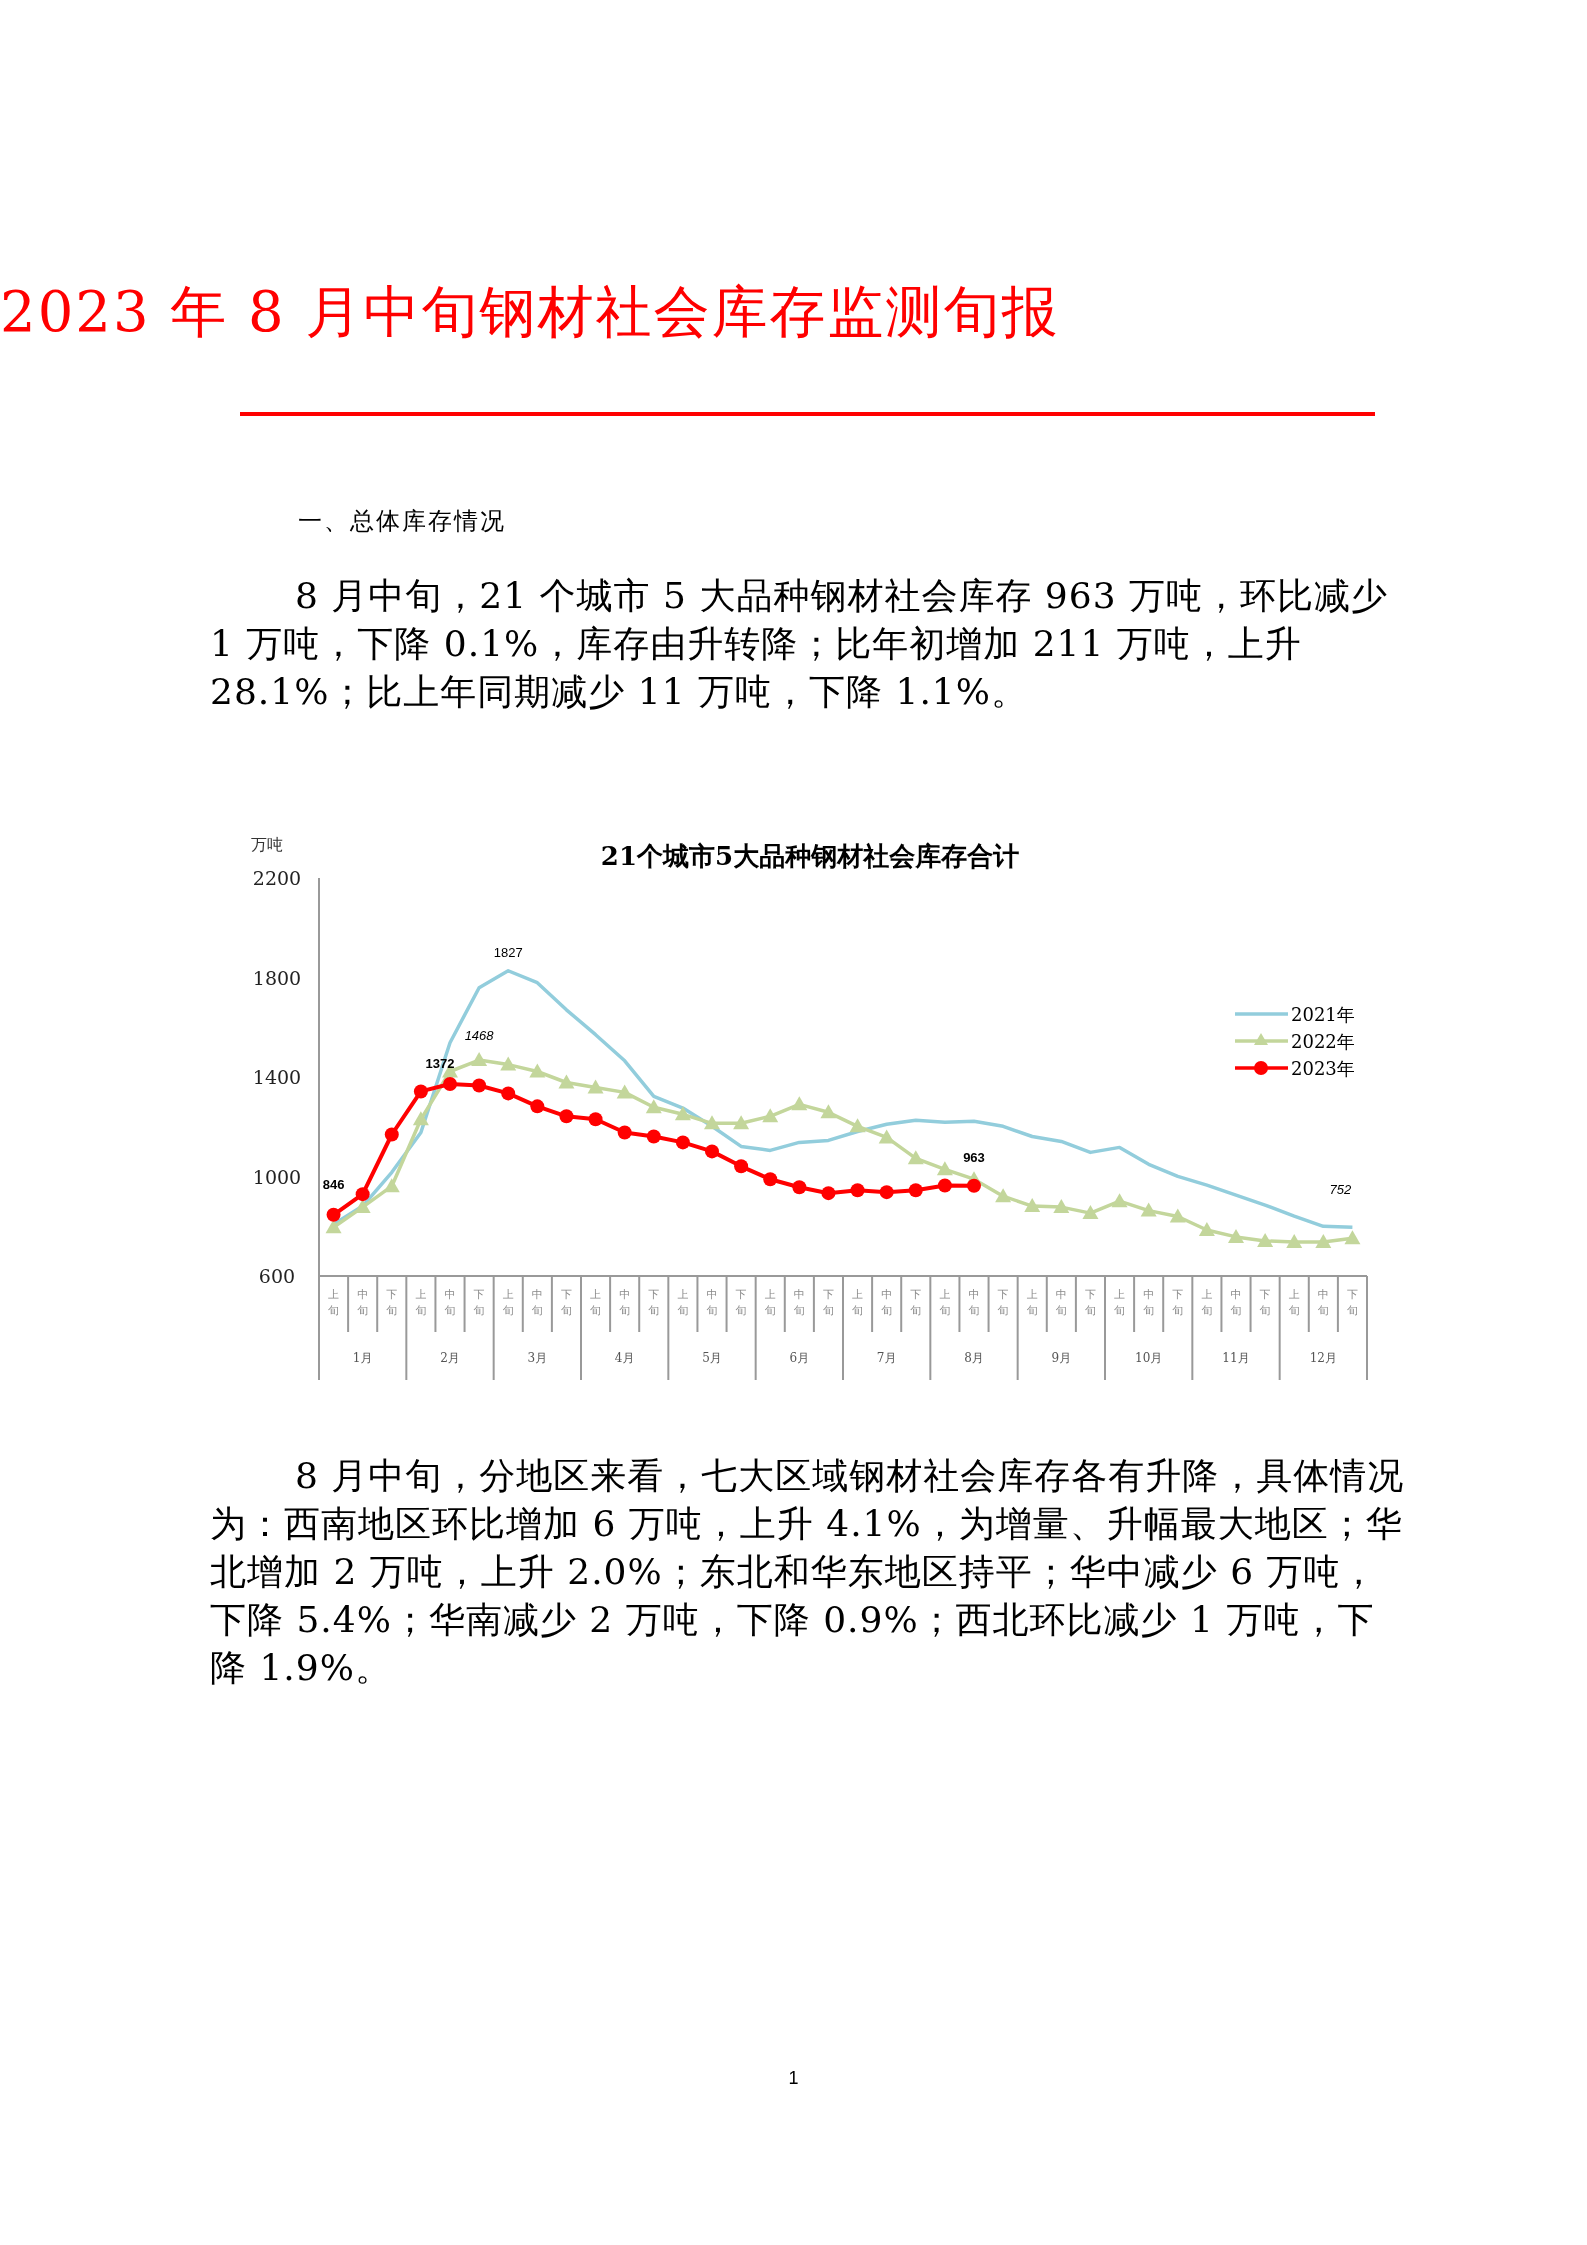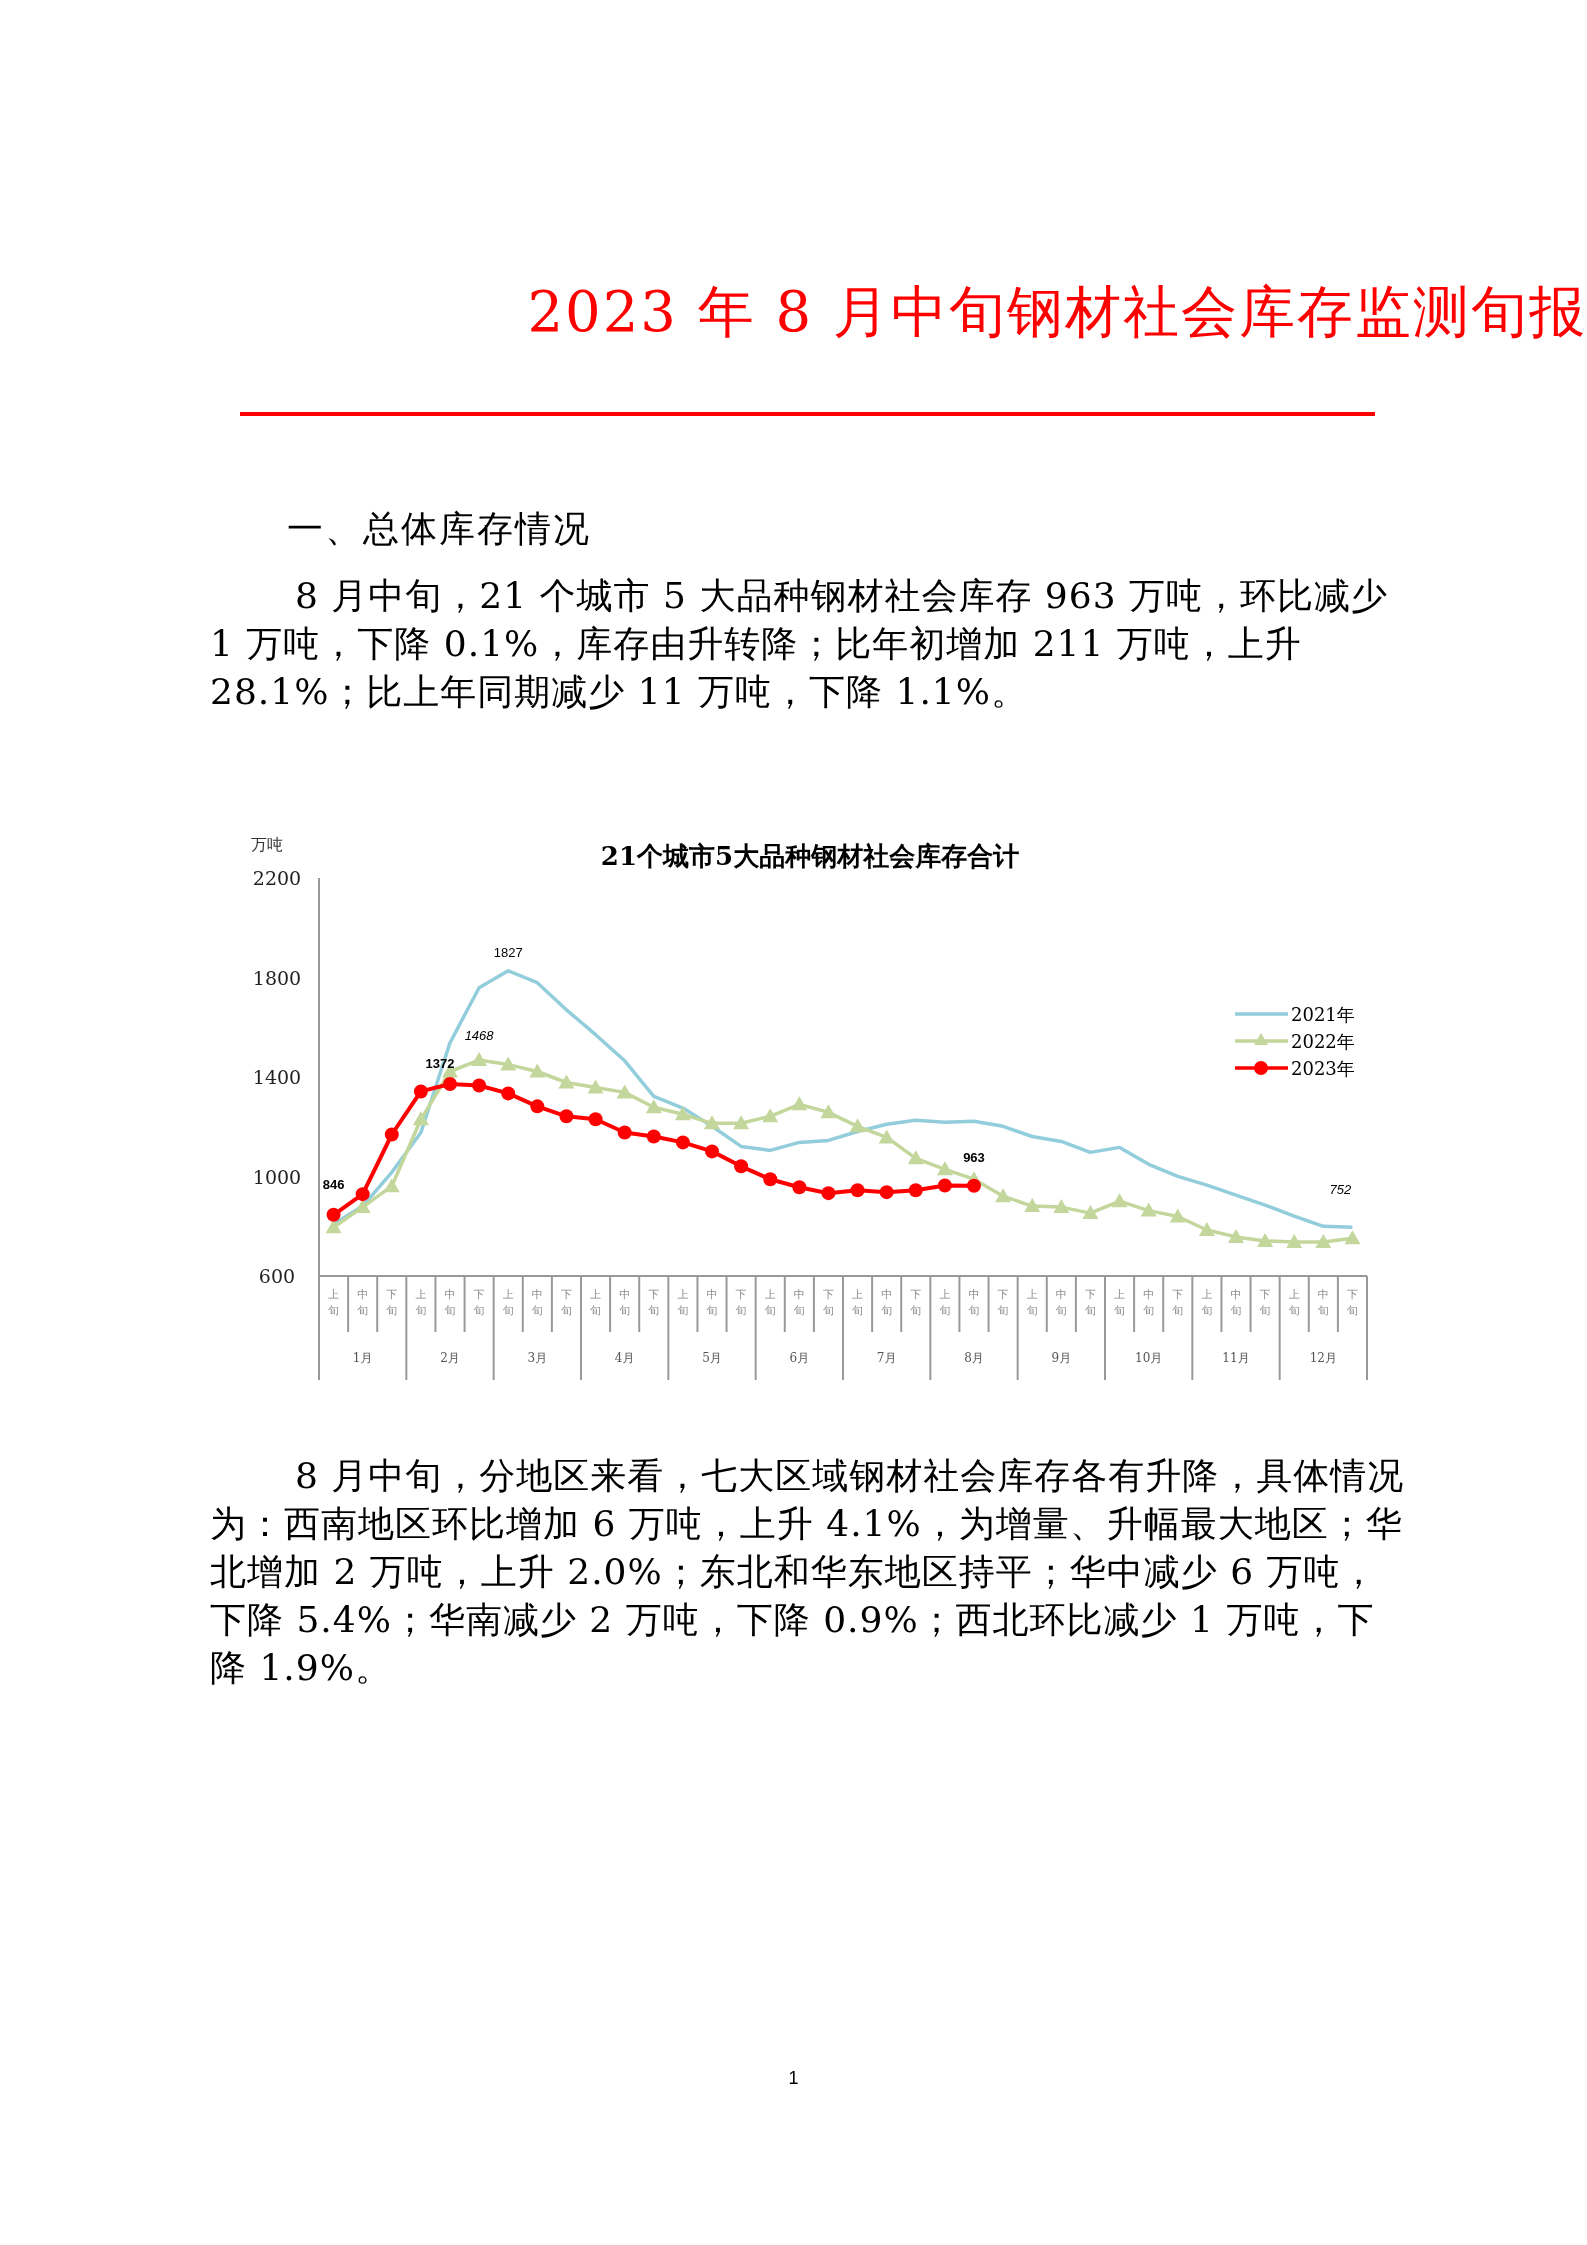--- a/index.html
+++ b/index.html
@@ -1,22 +1,22 @@
 <!DOCTYPE html>
 <html><head>
 <meta charset="utf-8">
 <style>
   html, body { margin: 0; padding: 0; background: #ffffff; }
   body { width: 1587px; height: 2245px; position: relative; overflow: hidden;
          font-family: "DejaVu Serif", "Liberation Serif", serif; color: #000; }
-  .title { position: absolute; left: 0; width: 1587px; top: 275px; text-align: right;
+  .title { position: absolute; left: 0; width: 1587px; top: 275px; text-align: left;
            font-family: "DejaVu Serif", "Liberation Serif", serif; font-size: 56px; color: #ff0000;
            letter-spacing: 2px; font-weight: normal; }
   .title-rule { position: absolute; left: 240px; width: 1135px; top: 412px; height: 4px; background: #ff0000; }
-  .section-heading { position: absolute; left: 287px; top: 505px; font-size: 36px; letter-spacing: 2px; }
+  .section-heading { position: absolute; left: 298px; top: 505px; font-size: 24px; letter-spacing: 2px; }
   .para { position: absolute; left: 210px; width: 1200px; font-size: 36px; line-height: 48px;
           text-indent: 85px; letter-spacing: 1px; }
   .para1 { top: 572px; }
   .para2 { top: 1452px; }
   .chart { position: absolute; left: 225px; top: 820px; width: 1170px; height: 580px; }
   .page-number { position: absolute; left: 0; width: 1587px; top: 2068px; text-align: center;
                  font-family: "Liberation Sans", sans-serif; font-size: 18px; }
   svg text { font-family: "DejaVu Serif", "Liberation Serif", serif; }
 </style>
 </head>

